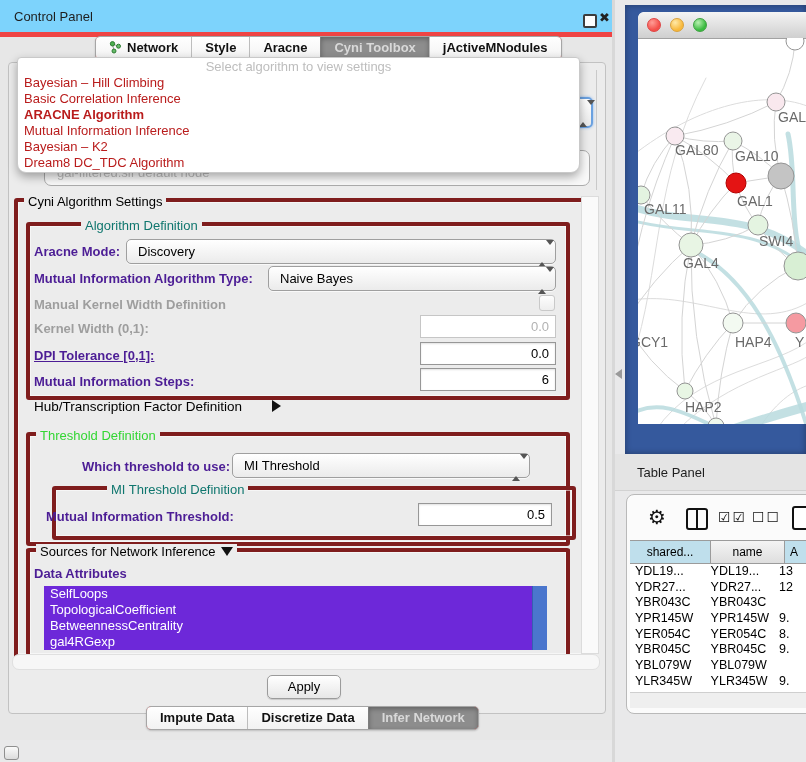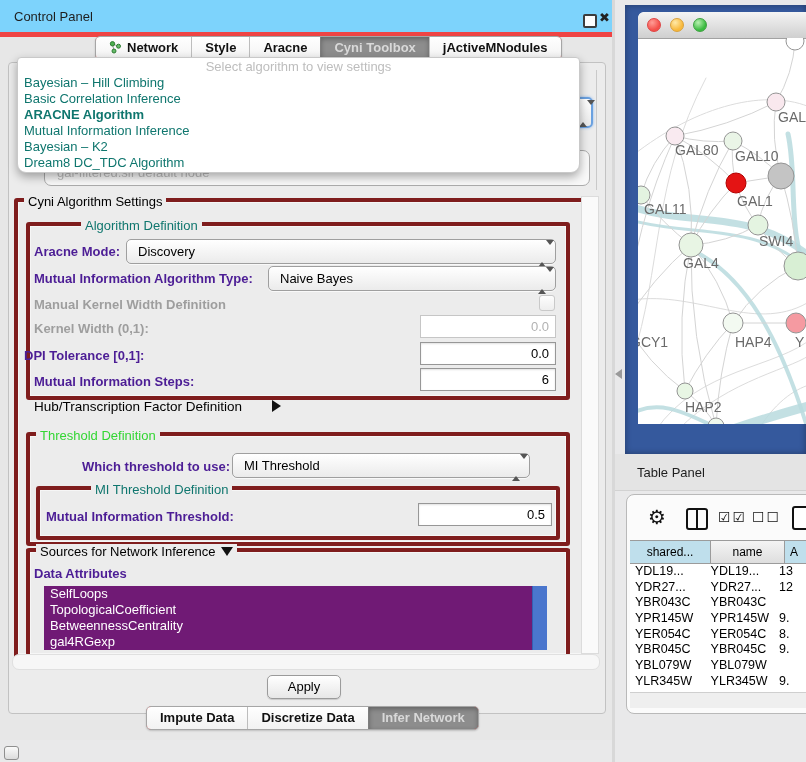--- a/index.html
+++ b/index.html
@@ -31,21 +31,21 @@
   #frag-vline{left:596px;top:70px;width:1px;height:120px;background:#c9c9c9;}
   #frag-combo-btn{left:572px;top:97px;width:17px;height:27px;border:2px solid #6aa1e0;border-radius:5px;
                   background:linear-gradient(#fff,#e9e9e9);box-shadow:0 0 3px #8cb6e8;}
   #frag-collection{left:44px;top:150px;width:544px;height:34px;border:1px solid #ababab;border-radius:7px;
                    background:#f8f8f8;}
   #frag-collection .val{position:absolute;left:12px;top:14px;font-size:13px;color:#bcbcbc;}
 
   
   #algo-popup{left:17px;top:57px;width:561px;height:114px;background:#ffffff;border:1px solid #c9c9c9;
               border-radius:4px 4px 9px 9px;box-shadow:0 4px 10px rgba(0,0,0,.32);z-index:20;overflow:hidden;}
-  .popup-item{height:16px;line-height:16px;padding-left:6px;font-size:13px;color:#0f766e;}
+  .popup-item{height:16px;line-height:16px;padding-left:6px;font-size:13px;color:#b91c1c;}
   #popup-placeholder{height:17px;line-height:17px;text-align:center;color:#bdbdbd;font-size:13px;}
   .popup-item.hl{font-weight:bold;}
 
   
   .group{border:4px solid #7f1d1d;border-radius:3px;box-shadow:inset 0 0 0 1px rgba(255,255,255,.55);}
   .legend{position:absolute;top:-8px;left:6px;background:#ececec;padding:0 4px;font-size:13px;color:#000;white-space:nowrap;}
   .legend.blue{color:#0f766e;margin-left:45px;}
   .legend.green{color:#33d633;}
 
   .lbl{font-size:13px;font-weight:bold;color:#4c1d95;white-space:nowrap;}
@@ -61,21 +61,21 @@
   .field{border:1px solid #979797;background:#fff;font-size:13px;color:#000;text-align:right;box-shadow:inset 0 1px 2px rgba(0,0,0,.12);}
   .field .fv{position:absolute;right:6px;top:3px;}
   .field.dis{border-color:#c6c6c6;color:#b2b2b2;box-shadow:none;}
 
   .cbx{width:14px;height:14px;border:1px solid #c9c9c9;border-radius:3px;background:linear-gradient(#fdfdfd,#eeeeee);}
 
   .tri-right{width:0;height:0;border-top:6px solid transparent;border-bottom:6px solid transparent;border-left:9px solid #111;display:inline-block;}
   .tri-down{width:0;height:0;border-left:6px solid transparent;border-right:6px solid transparent;border-top:9px solid #111;display:inline-block;}
 
   
-  #attr-list{left:44px;top:586px;width:502px;height:64px;background:#701a75;overflow:hidden;}
+  #attr-list{left:44px;top:586px;width:502px;height:64px;background:#6d28d9;overflow:hidden;}
   .attr-item{height:16px;line-height:16px;padding-left:6px;font-size:13px;color:#ffffff;white-space:nowrap;}
   #attr-scroll{left:532px;top:586px;width:14px;height:64px;background:#4a76cd;border-left:1px solid #355fb2;}
 
   
   #vscroll-track{left:581px;top:196px;width:16px;height:456px;background:#fafafa;border:1px solid #dcdcdc;}
   #hscroll-track{left:12px;top:654px;width:586px;height:14px;background:#f7f7f7;border:1px solid #e0e0e0;border-radius:7px;}
 
   #apply-btn{left:267px;top:675px;width:72px;height:22px;border:1px solid #9b9b9b;border-radius:5px;
              background:linear-gradient(#ffffff,#e7e7e7);font-size:13px;color:#000;text-align:center;line-height:21px;
              box-shadow:0 1px 1px rgba(0,0,0,.15);}
@@ -203,42 +203,42 @@
     </div>
 
     <span class="abs lbl dis" style="left:34px;top:297px;">Manual Kernel Width Definition</span>
     <div class="abs cbx" style="left:539px;top:295px;"></div>
 
     <span class="abs lbl dis" style="left:34px;top:321px;">Kernel Width (0,1):</span>
     <div class="abs field dis" style="left:420px;top:315px;width:134px;height:21px;">
       <span class="fv">0.0</span>
     </div>
 
-    <span class="abs lbl" style="left:24px;top:348px;">DPI Tolerance [0,1]:</span>
+    <span class="abs lbl" style="left:34px;top:348px;text-decoration:underline;">DPI Tolerance [0,1]:</span>
     <div class="abs field" style="left:420px;top:342px;width:134px;height:21px;">
       <span class="fv">0.0</span>
     </div>
 
     <span class="abs lbl" style="left:34px;top:374px;">Mutual Information Steps:</span>
     <div class="abs field" style="left:420px;top:368px;width:134px;height:21px;">
       <span class="fv">6</span>
     </div>
 
     <span class="abs" style="left:34px;top:399px;font-size:13.5px;color:#000;">Hub/Transcription Factor Definition</span>
     <span class="abs tri-right" style="left:272px;top:400px;"></span>
 
     <div class="abs group" style="left:26px;top:432px;width:536px;height:106px;text-align:right;">
       <span class="legend green">Threshold Definition</span>
     </div>
     <span class="abs lbl" style="left:82px;top:459px;">Which threshold to use:</span>
     <div class="abs combo" style="left:232px;top:453px;width:296px;height:23px;">
       <span class="val">MI Threshold</span>
       <span class="spin"><span class="up"></span><span class="dn"></span></span>
     </div>
-    <div class="abs group" style="left:36px;top:486px;width:516px;height:46px;">
+    <div class="abs group" style="left:52px;top:486px;width:516px;height:46px;">
       <span class="legend blue">MI Threshold Definition</span>
     </div>
     <span class="abs lbl" style="left:46px;top:509px;">Mutual Information Threshold:</span>
     <div class="abs field" style="left:418px;top:503px;width:132px;height:21px;">
       <span class="fv">0.5</span>
     </div>
 
     <div class="abs group" style="left:26px;top:548px;width:536px;height:104px;border-bottom:none;">
       <span class="legend" style="display:flex;align-items:center;gap:5px;">
         <span>Sources for Network Inference</span>

